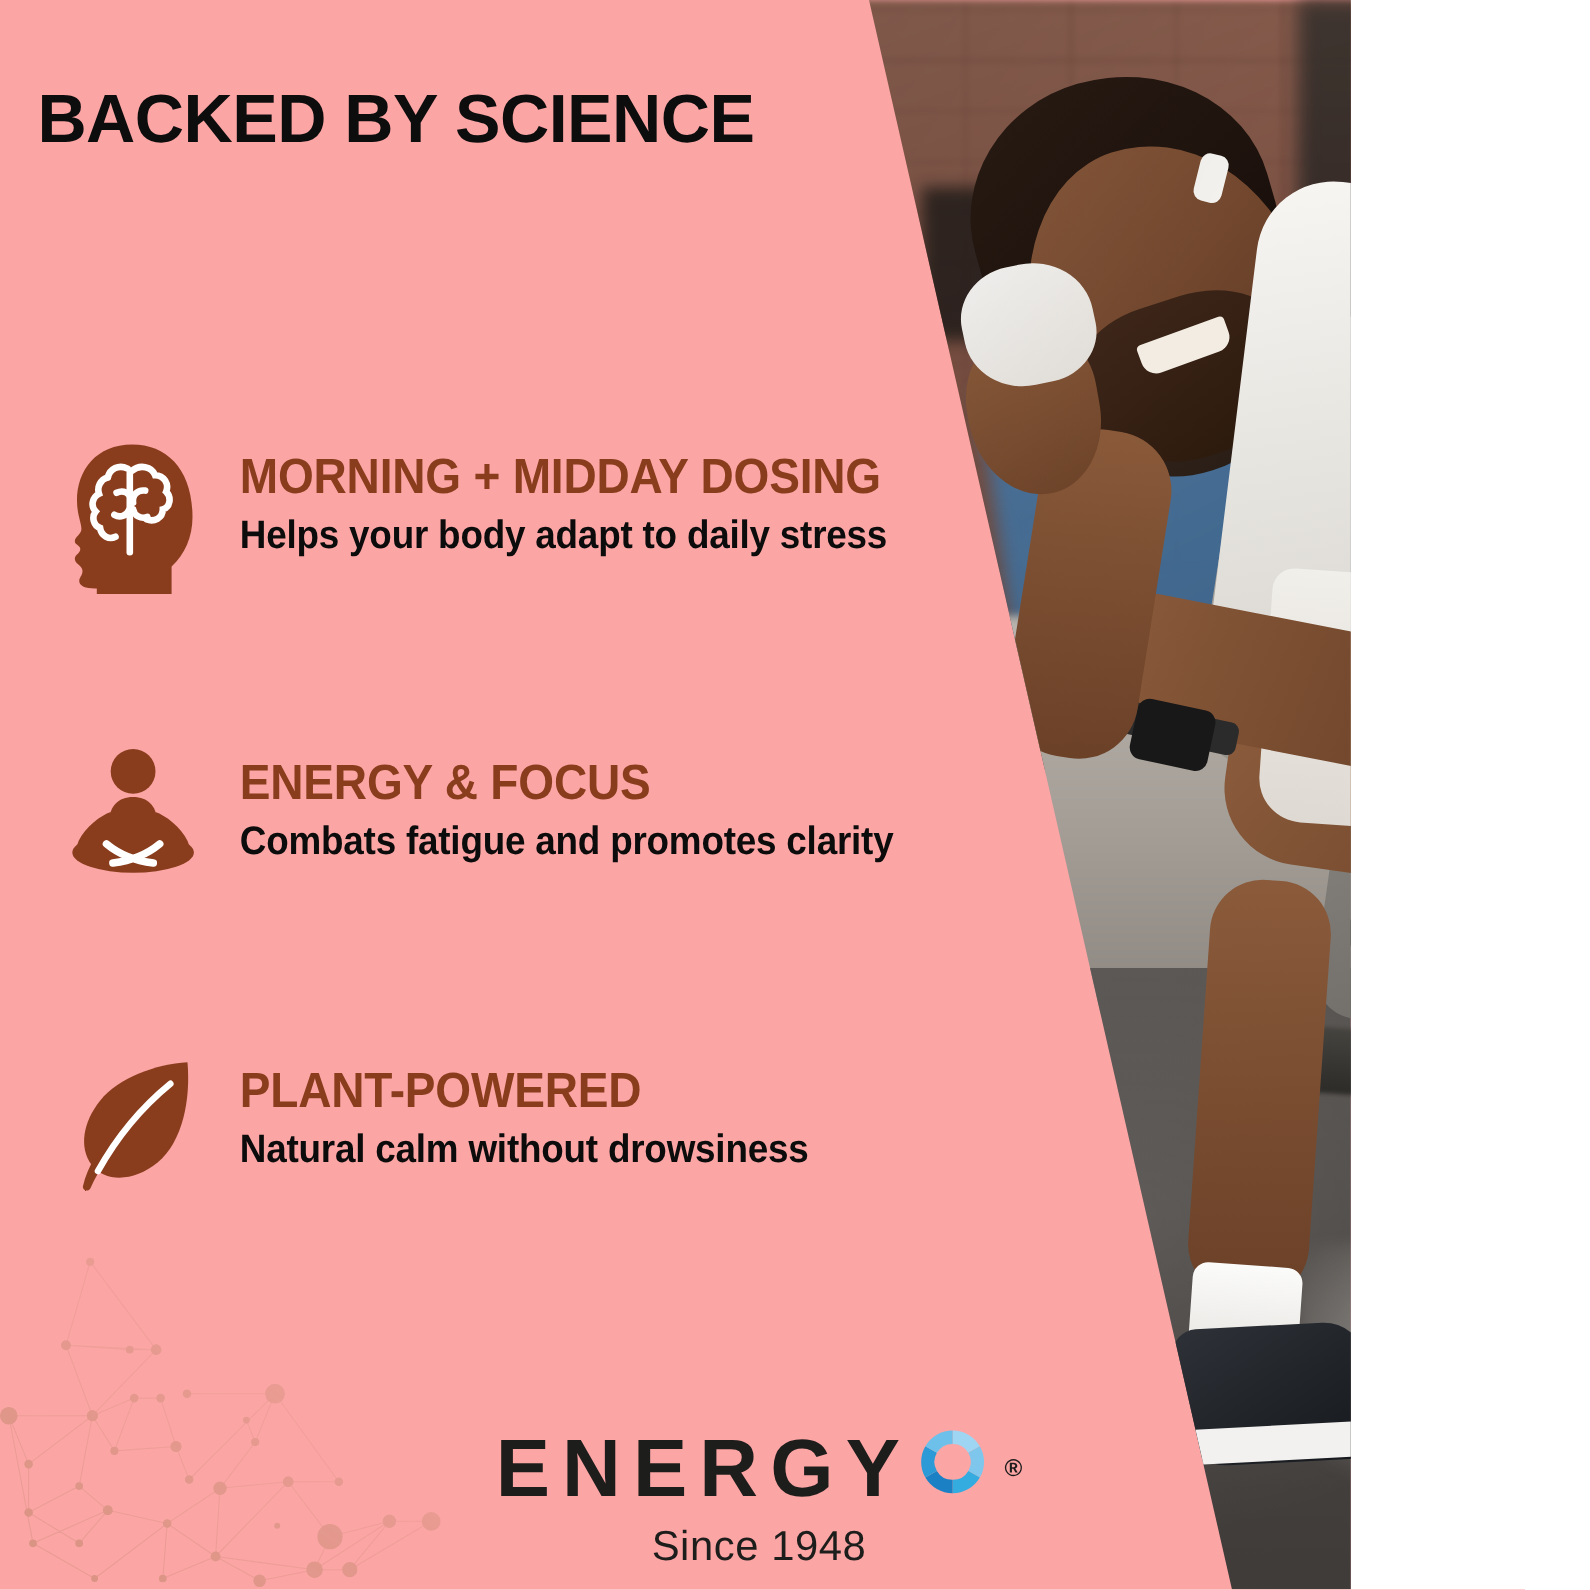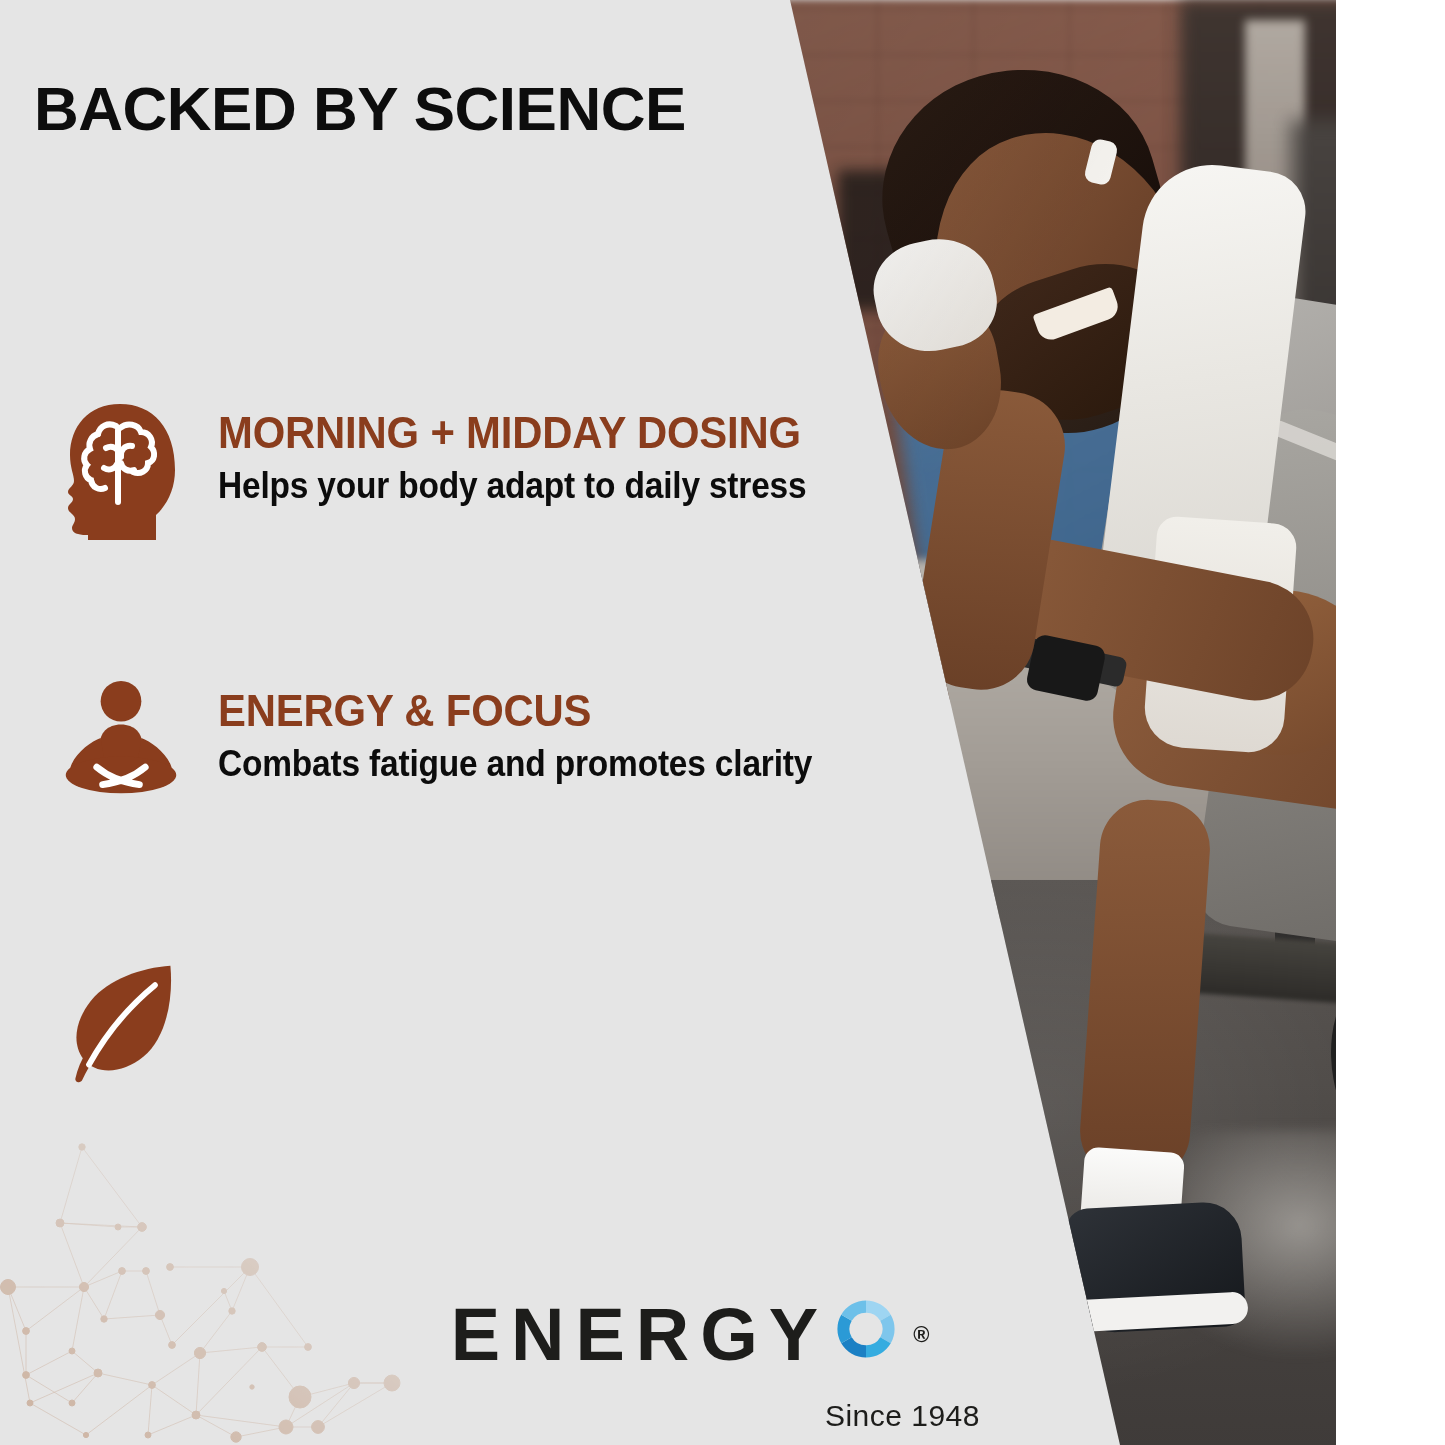--- a/index.html
+++ b/index.html
@@ -2,21 +2,21 @@
 <html><head>
 <meta charset="utf-8">
 <style>
   html,body{margin:0;padding:0;}
   body{
     width:1445px;height:1445px;
     background:#ffffff;
     font-family:"Liberation Sans", sans-serif;
     overflow:hidden;
   }
-  #stage{position:relative;width:1336px;height:1445px;overflow:hidden;background:#e5e5e5;}
+  #stage{position:relative;width:1228px;height:1445px;overflow:hidden;background:#fca5a5;}
 
   
   #photo-panel{
     position:absolute;top:0;left:0;width:1445px;height:1445px;
     clip-path:polygon(790px 0, 1445px 0, 1445px 1445px, 1120px 1445px);
     overflow:hidden;
   }
   .ph{position:absolute;}
   
   #wall{
@@ -270,21 +270,21 @@
     font-size:74px;font-weight:700;color:#1d1d1b;letter-spacing:11px;
     line-height:1;
   }
   #logo-word .pre,#logo-word .post{display:inline-block;}
   #logo-ring{display:inline-block;margin:0 9px 0 3px;}
   #logo-reg{
     font-size:22px;font-weight:600;vertical-align:super;letter-spacing:0;
     margin-left:4px;color:#1d1d1b;
   }
   #logo-since{
-    margin-top:24px;font-size:30px;font-weight:400;color:#1d1d1b;letter-spacing:.5px;text-align:right;
+    margin-top:10px;font-size:38px;font-weight:400;color:#1d1d1b;letter-spacing:.5px;
   }
 </style>
 </head>
 <body>
 
 <div id="stage">
 
   <div id="photo-panel">
     <div class="ph" id="wall"></div>
     <div class="ph" id="wall-dark"></div>
@@ -377,20 +377,24 @@
     </div>
   </div>
 
   <div class="feature" id="feature-2">
     <div class="icon">
       <svg viewBox="0 0 130 130" width="126" height="126" aria-hidden="true">
         <path fill="#8a3d1d" d="M116 8C86 10 52 22 34 44 18 64 14 88 26 104c13 17 40 16 62-2 24-20 31-60 28-94z"></path>
         <path fill="#8a3d1d" d="M30 96c-6 9-10 19-12 28-1 4 5 6 7 2 4-9 9-18 15-25z"></path>
         <path fill="none" stroke="#ffffff" stroke-width="6" stroke-linecap="round" d="M100 28C78 46 52 74 32 110"></path>
       </svg>
+    </div>
+    <div class="txt">
+      <h3>PLANT-POWERED</h3>
+      <p>Natural calm without drowsiness</p>
     </div>
   </div>
 
   <svg id="network" viewBox="0 0 430 310">
     <defs>
       <linearGradient id="fadeNet" x1="0" y1="1" x2="1" y2="0">
         <stop offset="0%" stop-color="#b5825f" stop-opacity="1"></stop>
         <stop offset="55%" stop-color="#b5825f" stop-opacity=".55"></stop>
         <stop offset="100%" stop-color="#b5825f" stop-opacity="0"></stop>
       </linearGradient>

